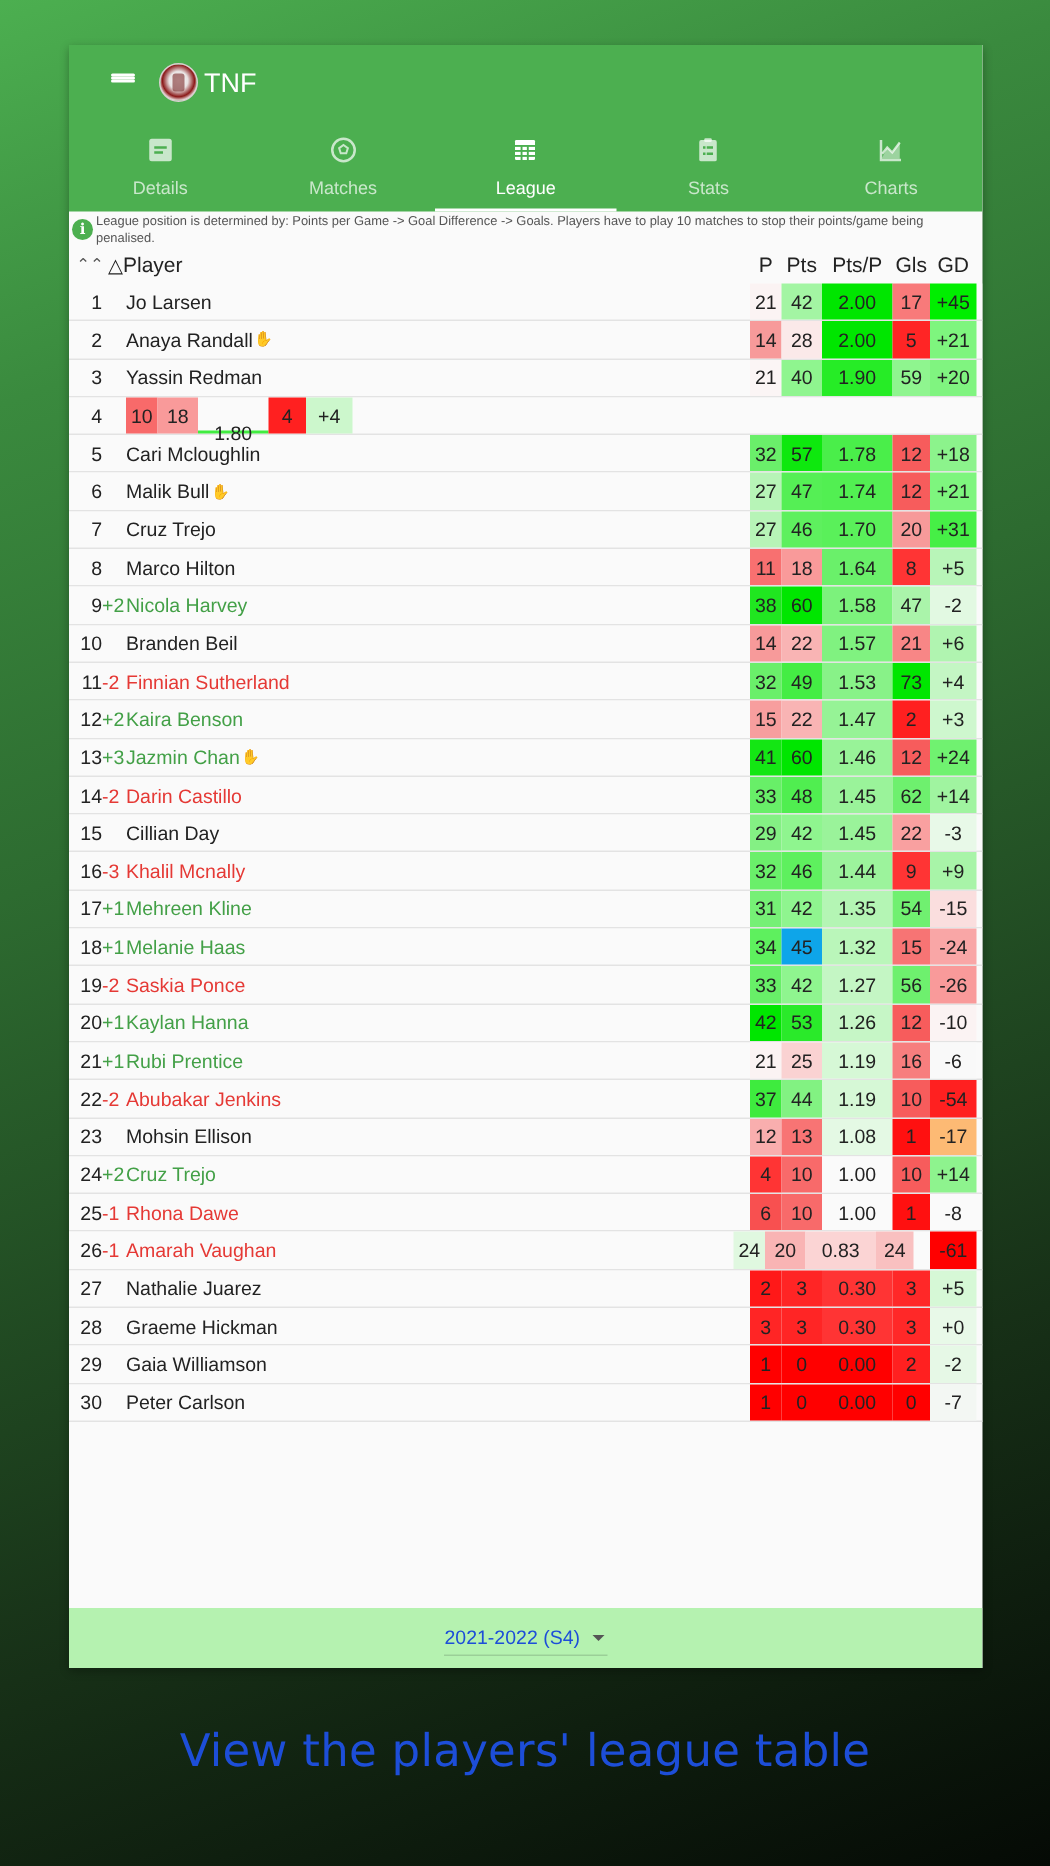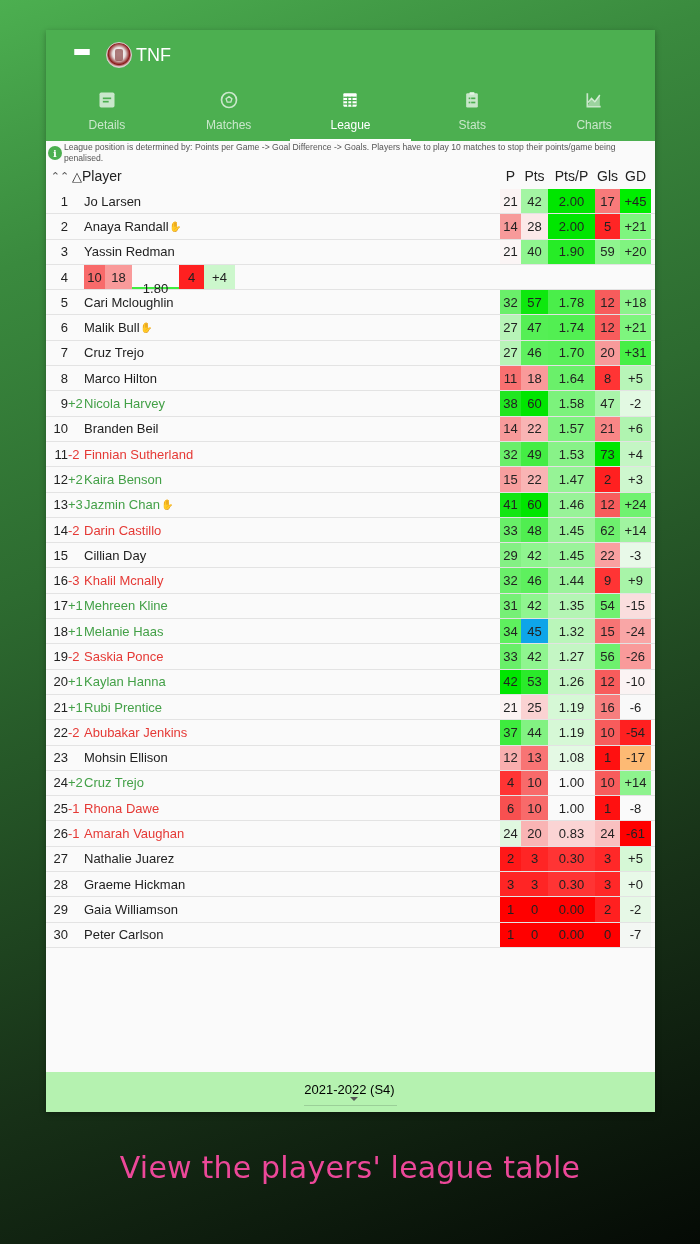--- a/index.html
+++ b/index.html
@@ -54,24 +54,24 @@
   .glove { font-size: 10px; color: #333; margin-left: 1px; }
   .cell { display: flex; align-items: center; justify-content: center; font-size: 13px; color: #222; }
   .c-p { width: 21px; }
   .c-pts { width: 27px; }
   .c-ppp { width: 47px; }
   .c-gls { width: 25px; }
   .c-gd { width: 31px; margin-right: 4px; }
   .cells { display: flex; margin-right: 0; }
 
   .footer { position: absolute; left: 0; right: 0; bottom: 0; height: 40px; background: #b5f2b0; display: flex; align-items: center; justify-content: center; }
-  .season { font-size: 13px; color: #000000; display: flex; align-items: center; border-bottom: 1px solid #9bcf98; padding: 4px 2px 4px 0; cursor: pointer; flex-direction: column; }
+  .season { font-size: 13px; color: #1d4ed8; display: flex; align-items: center; border-bottom: 1px solid #9bcf98; padding: 4px 2px 4px 0; cursor: pointer; }
   .season .caret { margin-left: 8px; width: 0; height: 0; border-left: 4px solid transparent; border-right: 4px solid transparent; border-top: 4px solid #555; }
 
-  .caption { position: absolute; top: 1150px; left: 0; width: 700px; text-align: center; font-size: 30px; color: #ec4899; font-family: "DejaVu Sans", sans-serif; font-weight: normal; letter-spacing: 0.2px; }
+  .caption { position: absolute; top: 1150px; left: 0; width: 700px; text-align: center; font-size: 30px; color: #1d4ed8; font-family: "DejaVu Sans", sans-serif; font-weight: normal; letter-spacing: 0.2px; }
 </style>
 </head>
 <body>
 
 <div class="phone">
   <div class="appbar">
     <div class="topbar">
       <div class="menu-btn">
         <span class="hamburger">
             <i></i>
@@ -507,21 +507,21 @@
         <span class="pos">26</span>
         <span class="chg">-1</span>
         <span class="name">
           <span class="name-text">Amarah Vaughan</span>
         </span>
         <div class="cells">
           <span class="cell c-p" style="background: rgb(224, 248, 224);">24</span>
           <span class="cell c-pts" style="background: rgb(249, 180, 180);">20</span>
           <span class="cell c-ppp" style="background: rgb(251, 212, 212);">0.83</span>
           <span class="cell c-gls" style="background: rgb(249, 192, 192);">24</span>
-          <span class="cell c-gd" style="background: rgb(255, 0, 0);">-61</span>
+          <span class="cell c-gd" style="background: rgb(255, 0, 0); margin-left: 11px;">-61</span>
         </div>
       </div>
       <div class="row">
         <span class="pos">27</span>
         <span class="chg"></span>
         <span class="name">
           <span class="name-text">Nathalie Juarez</span>
         </span>
         <div class="cells">
           <span class="cell c-p" style="background: rgb(255, 24, 24);">2</span>

